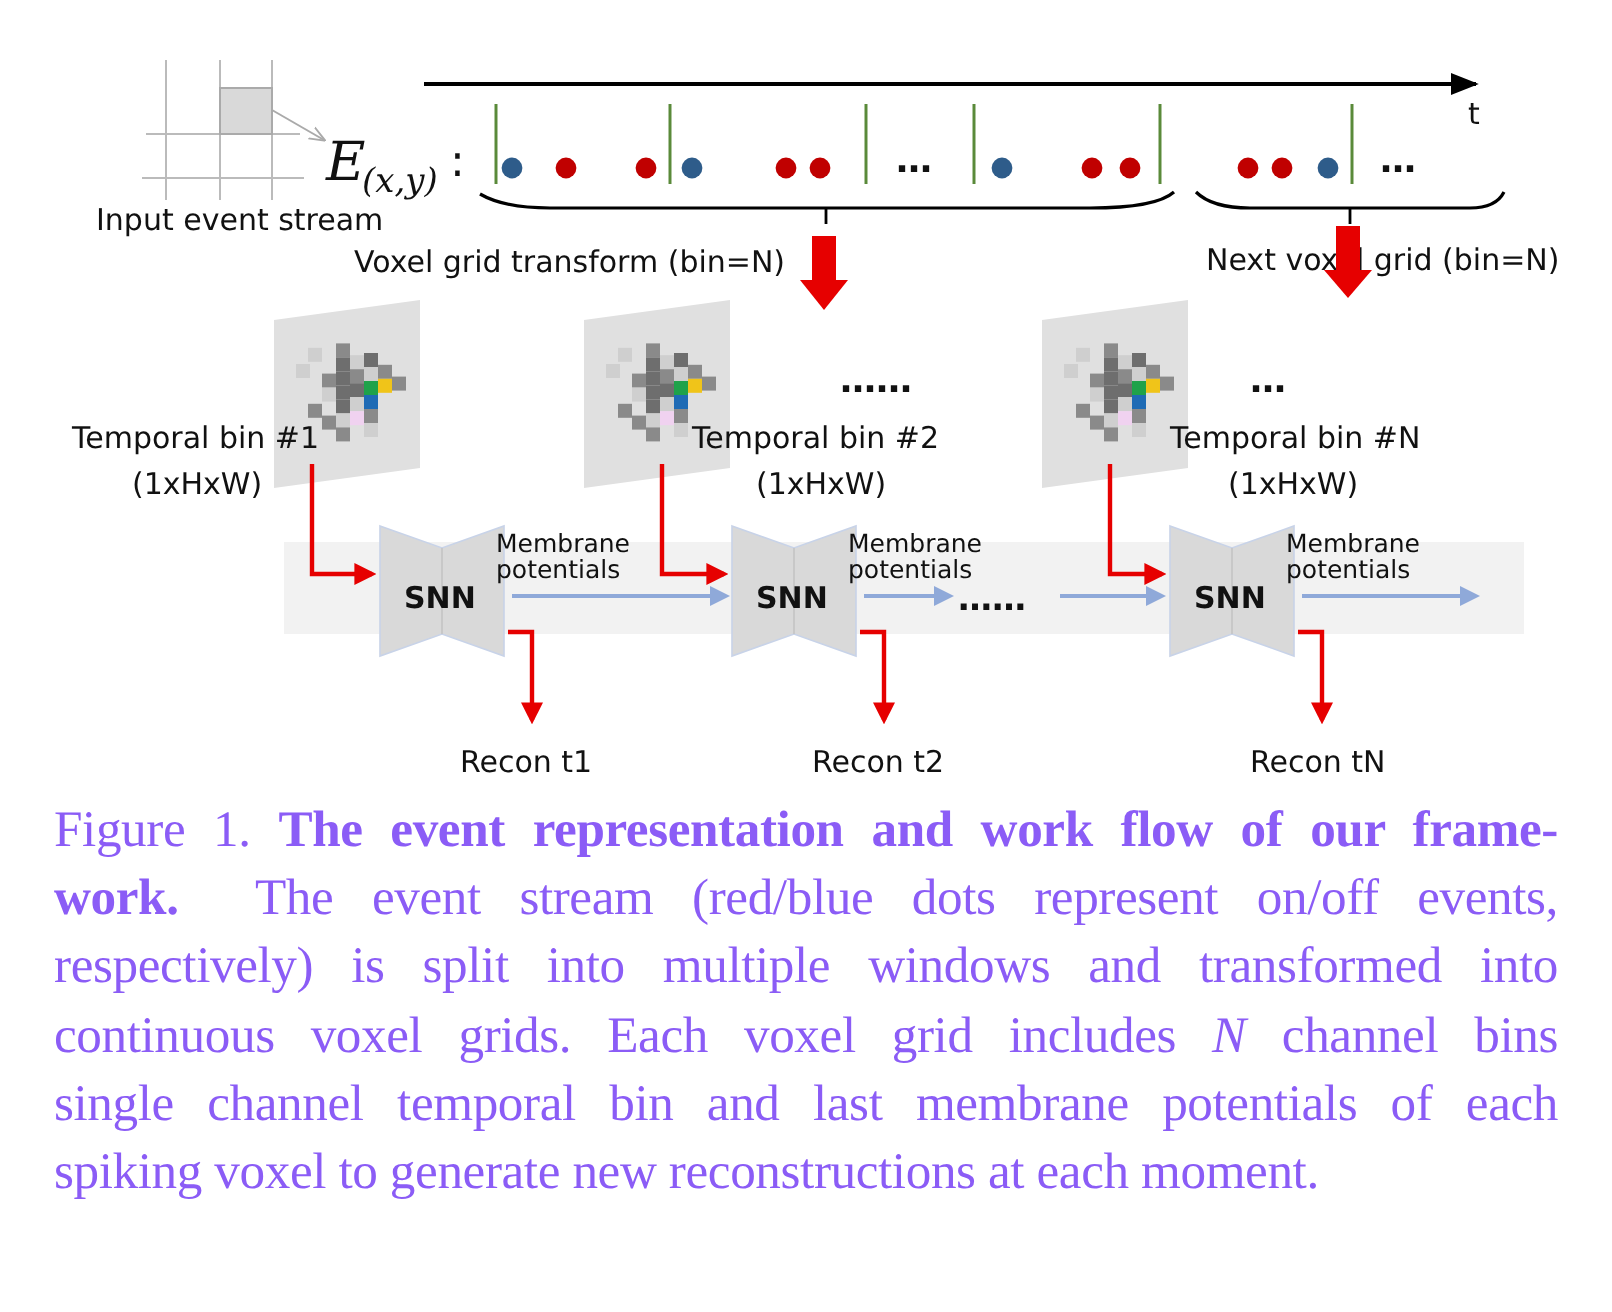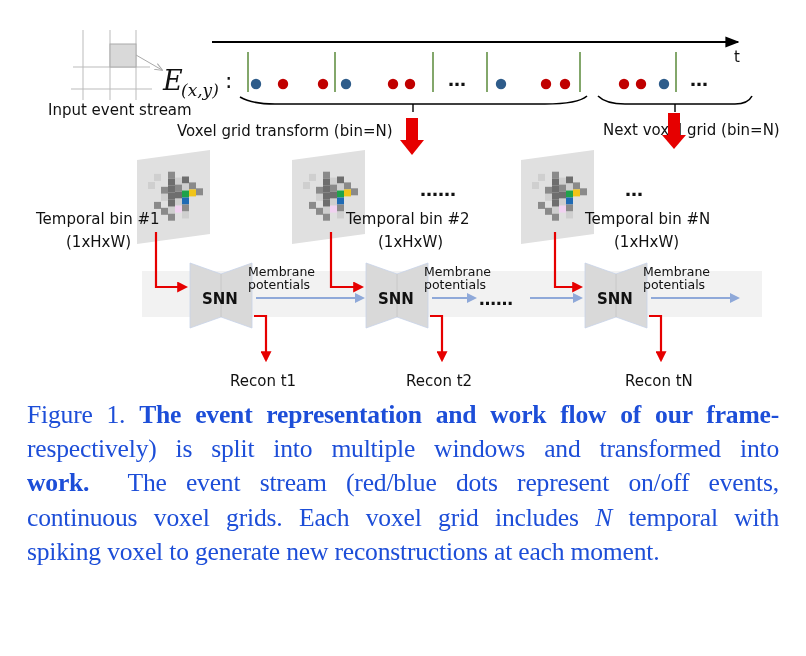--- a/index.html
+++ b/index.html
@@ -4,21 +4,21 @@
   <style>
     html, body { margin: 0; padding: 0; background: #ffffff; }
     body { width: 806px; height: 656px; position: relative; overflow: hidden; }
     #figure { position: absolute; left: 0; top: 0; width: 806px; height: 395px; }
     .fig-text { font-family: "DejaVu Sans", sans-serif; fill: #111; }
     .snn-text { font-family: "DejaVu Sans", sans-serif; font-weight: bold; fill: #111; }
     .math { font-family: "DejaVu Serif", serif; font-style: italic; fill: #111; }
     #caption {
       position: absolute; left: 27px; top: 398px; width: 752px;
       font-family: "Liberation Serif", serif; font-size: 25.6px; line-height: 34.2px;
-      color: #1d4ed8; text-align: justify; letter-spacing: -0.2px;
+      color: #8b5cf6; text-align: justify; letter-spacing: -0.2px;
     }
     #caption .line { display: block; text-align: justify; text-align-last: justify; white-space: nowrap; }
     #caption .line.last { text-align-last: left; }
     #caption b { font-weight: bold; }
     #caption i { font-style: italic; }
   </style>
 </head>
 <body>
 
 <svg id="figure" viewBox="0 0 806 395" xmlns="http://www.w3.org/2000/svg">
@@ -235,17 +235,18 @@
         <text x="625" y="386" font-size="15" class="fig-text">Recon tN</text>
       </g>
       <line x1="530" y1="298" x2="581" y2="298" stroke="#8fa9d9" stroke-width="2" marker-end="url(#ah-blue)"></line>
     </g>
 
   <text class="fig-text" x="479" y="305" font-size="17" font-weight="bold">……</text>
 </svg>
 
 <div id="caption">
   <span class="line"><span>Figure 1. </span><b>The event representation and work flow of our frame-</b></span>
+  <span class="line"><b>work.</b><span style="white-space:pre">  The event stream (red/blue dots represent on/off events,</span></span>
   <span class="line">respectively) is split into multiple windows and transformed into</span>
-  <span class="line"><b>work.</b><span style="white-space:pre">  The event stream (red/blue dots represent on/off events,</span></span>
-  <span class="line"><span style="white-space:pre">continuous voxel grids. Each voxel grid includes </span><i>N</i><span style="white-space:pre"> temporal with</span></span>
+  <span class="line"><span style="white-space:pre">continuous voxel grids. Each voxel grid includes </span><i>N</i><span style="white-space:pre"> channel bins</span></span>
+  <span class="line">single channel temporal bin and last membrane potentials of each</span>
   <span class="line last">spiking voxel to generate new reconstructions at each moment.</span>
 </div>
 
 </body></html>

